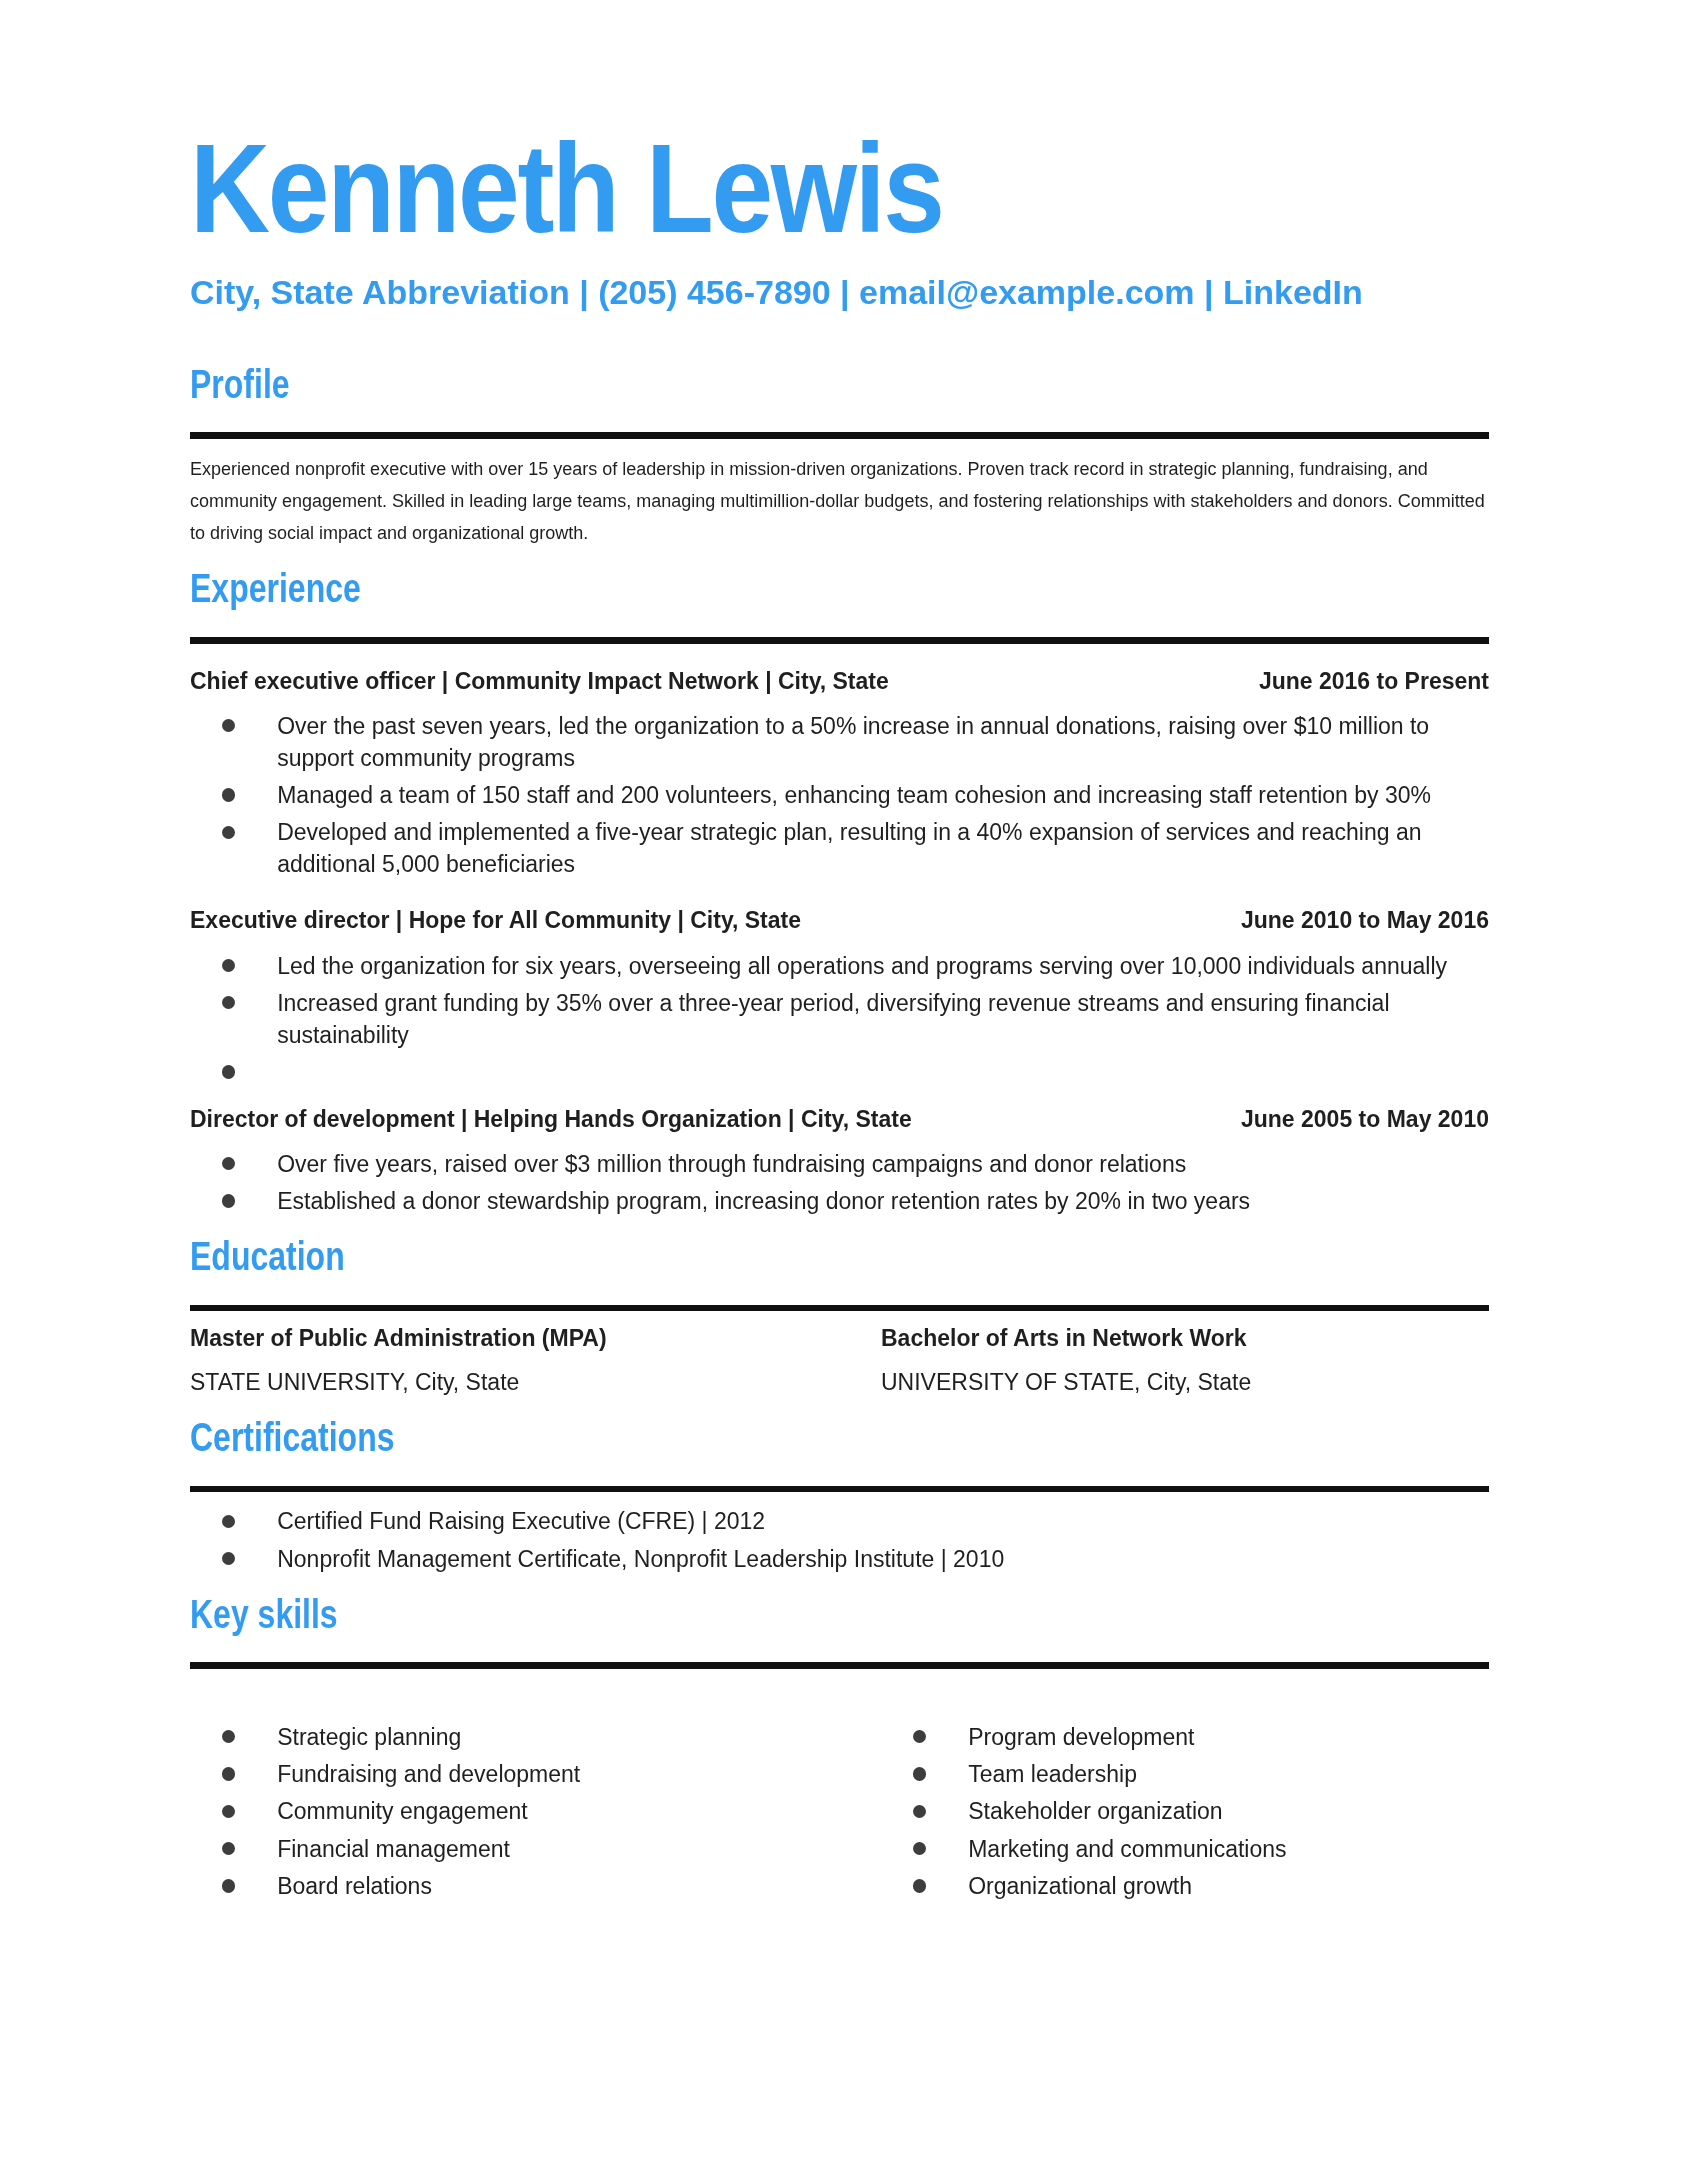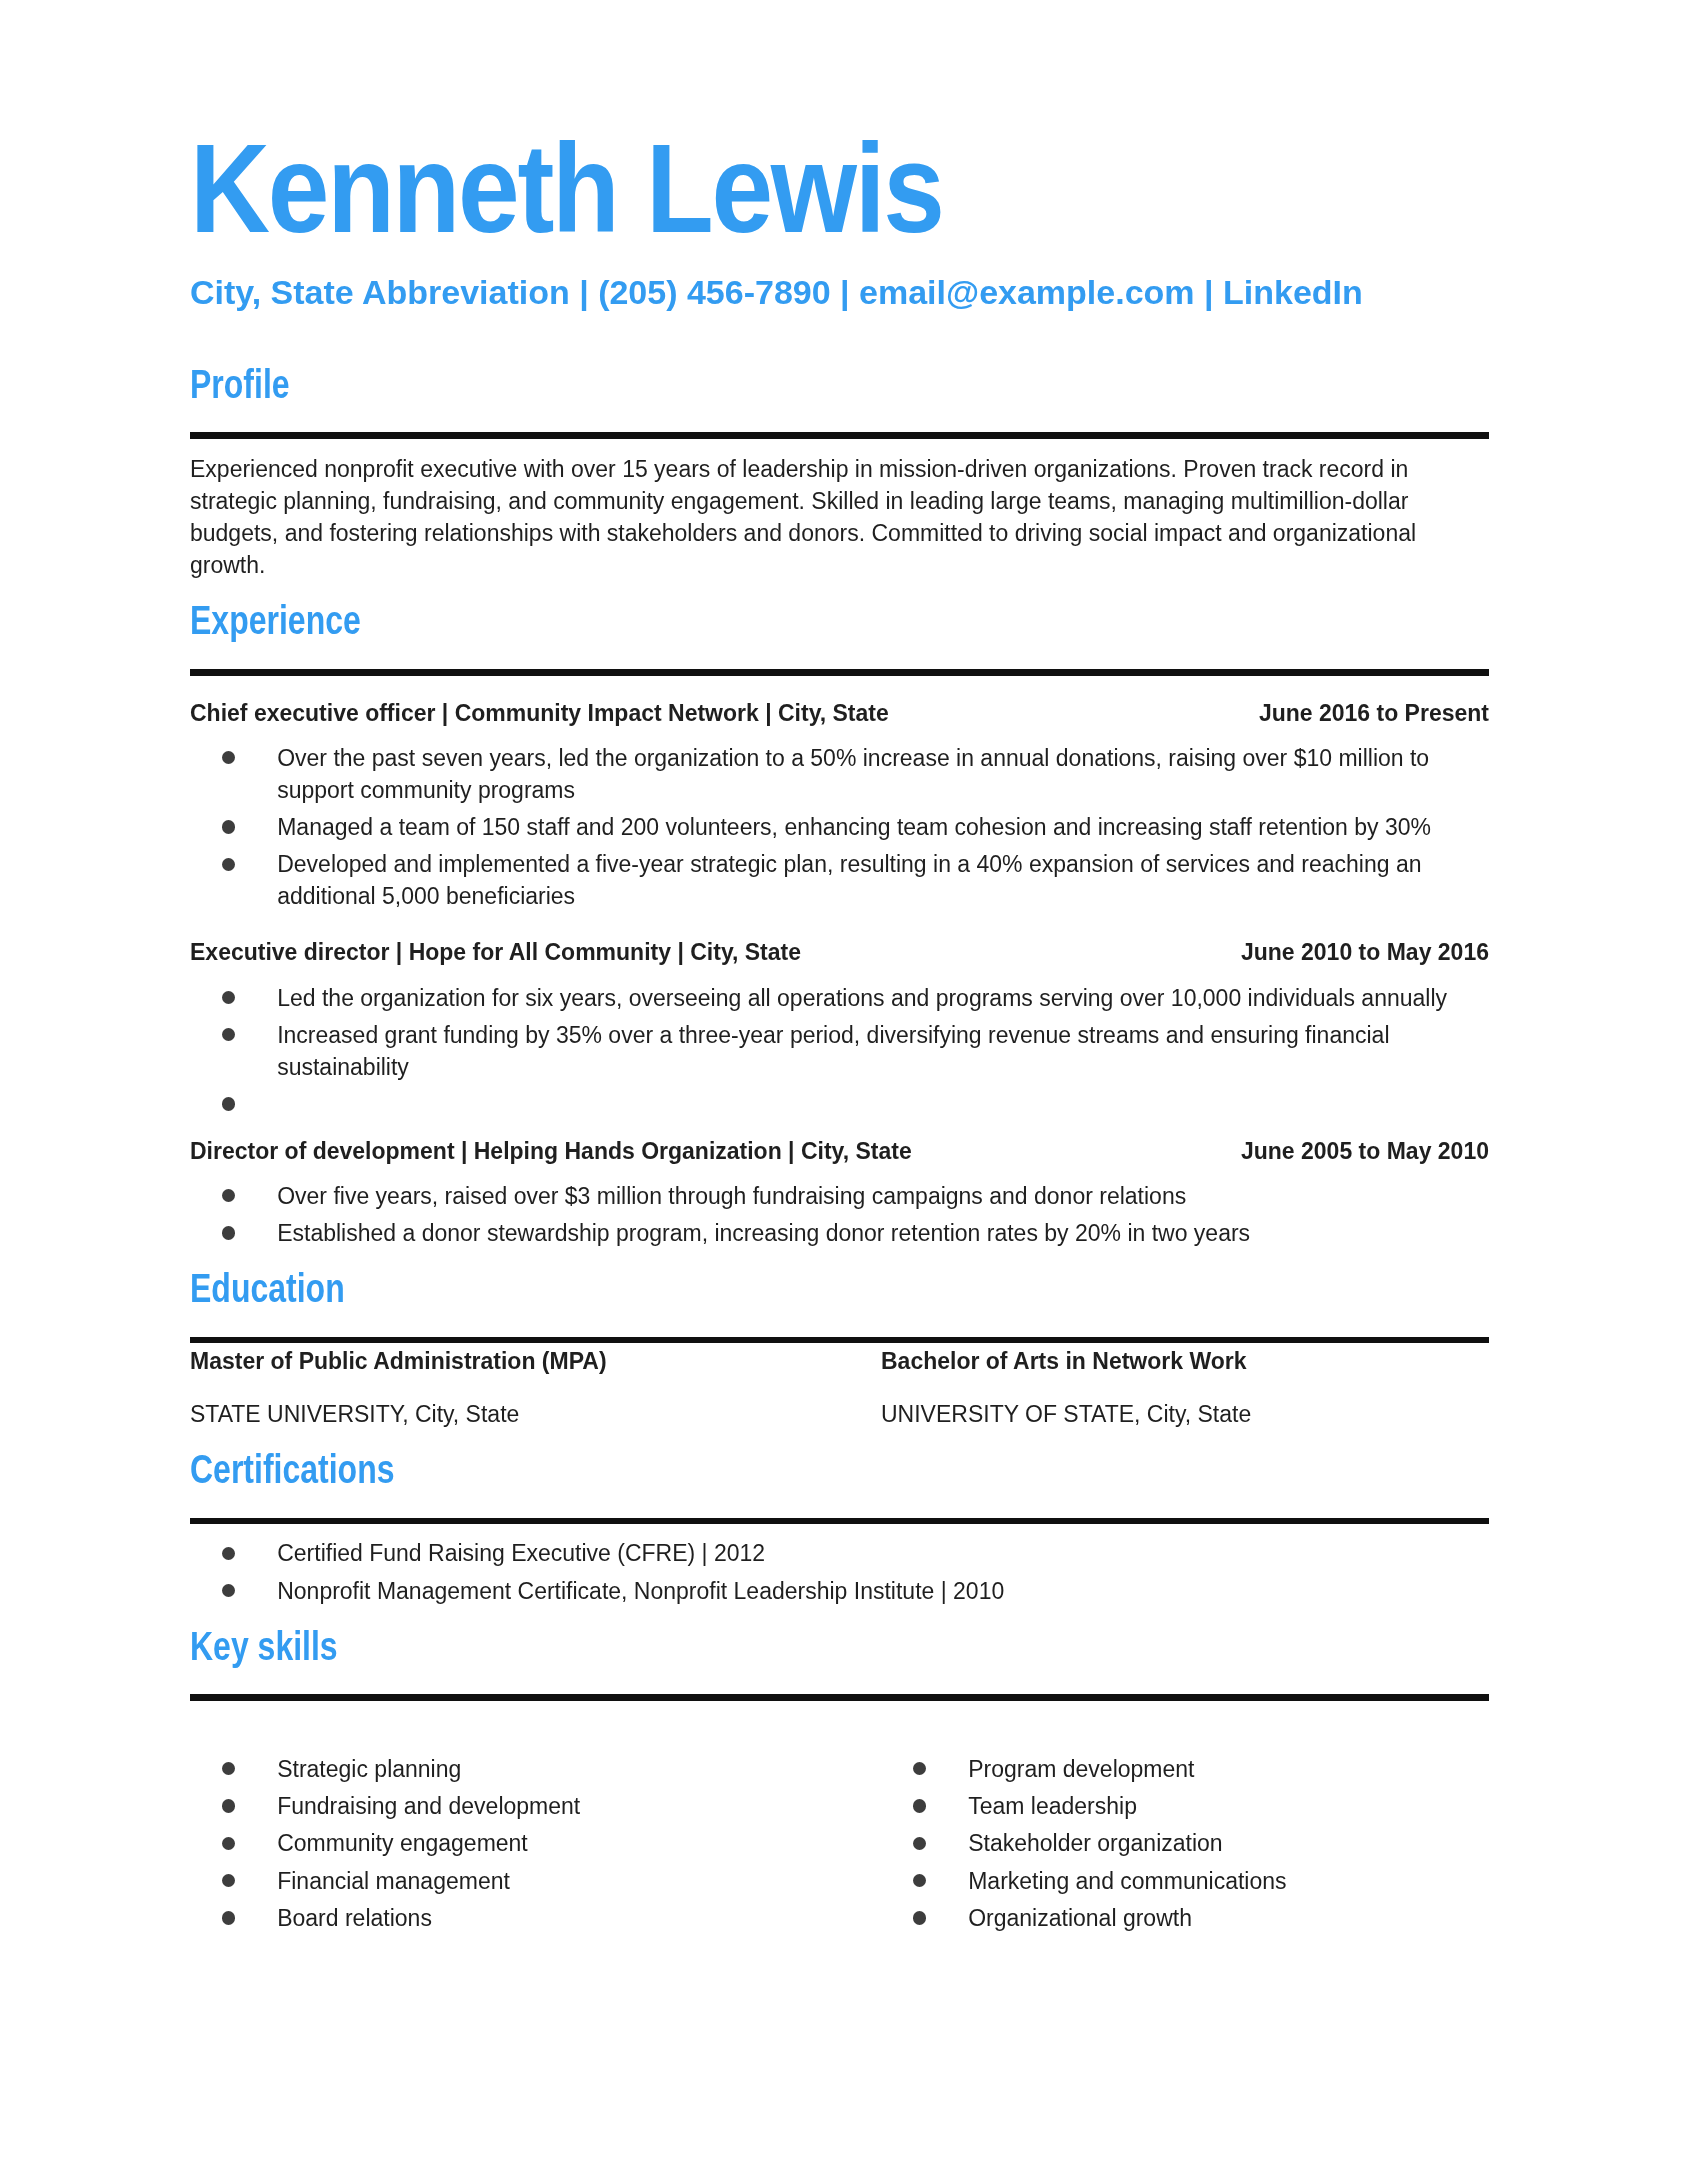--- a/index.html
+++ b/index.html
@@ -47,21 +47,21 @@
     transform-origin: 0 50%;
   }
   .rule {
     height: 6.6px;
     background: #101010;
     margin-top: 26.5px;
   }
   
   .para {
     margin: 14.6px 0 0 0;
-    font-size: 23px;
+    font-size: 18px;
     line-height: 32px;
   }
   .job { margin-top: 21px; }
   .job + .job { margin-top: 24px; }
   .job-head {
     display: flex;
     justify-content: space-between;
     align-items: baseline;
     font-size: 23px;
     line-height: 32px;
@@ -74,24 +74,24 @@
     flex: none;
     width: 13.2px; height: 13.2px;
     border-radius: 50%;
     background: #3d3d3d;
     margin-left: 32px;
     margin-top: 9.3px;
   }
   .btxt { margin-left: 42px; max-width: 1212px; }
   
   .edu-grid {
-    margin-top: 2px;
+    margin-top: 11px;
     display: grid;
     grid-template-columns: 691px 1fr;
-    row-gap: 21px;
+    row-gap: 12px;
     font-size: 23px;
     line-height: 32px;
   }
   .degree { font-weight: bold; }
   
   .cert-list { margin-top: 10.6px; }
   .cert-list li { margin-bottom: 5.3px; }
   
   .skills-grid {
     margin-top: 52px;

